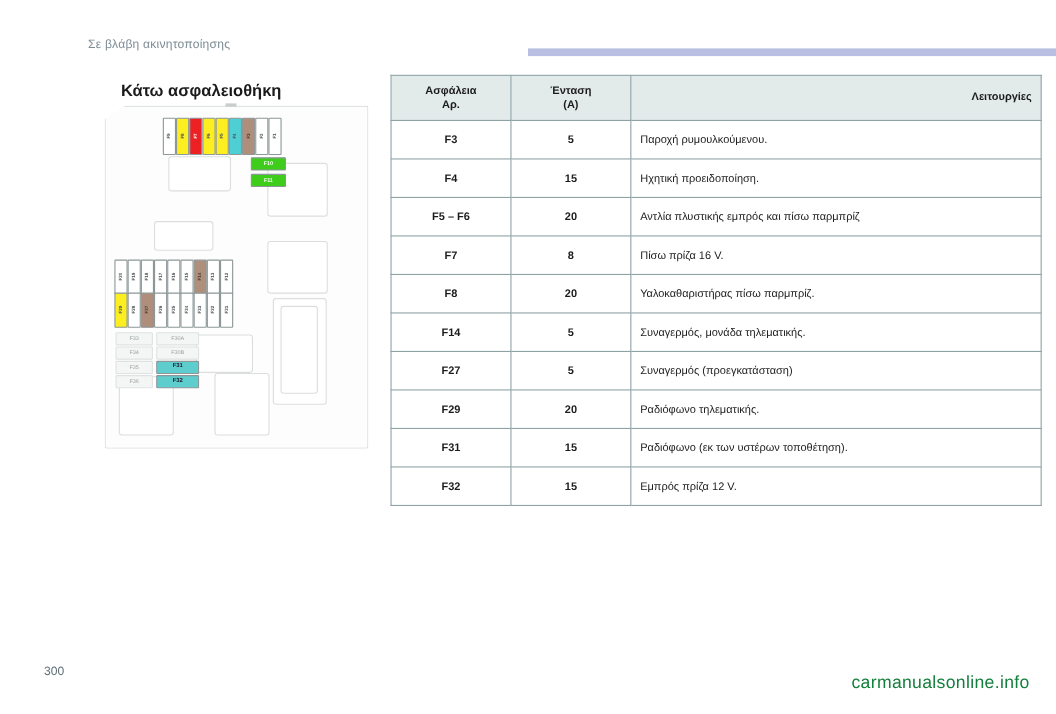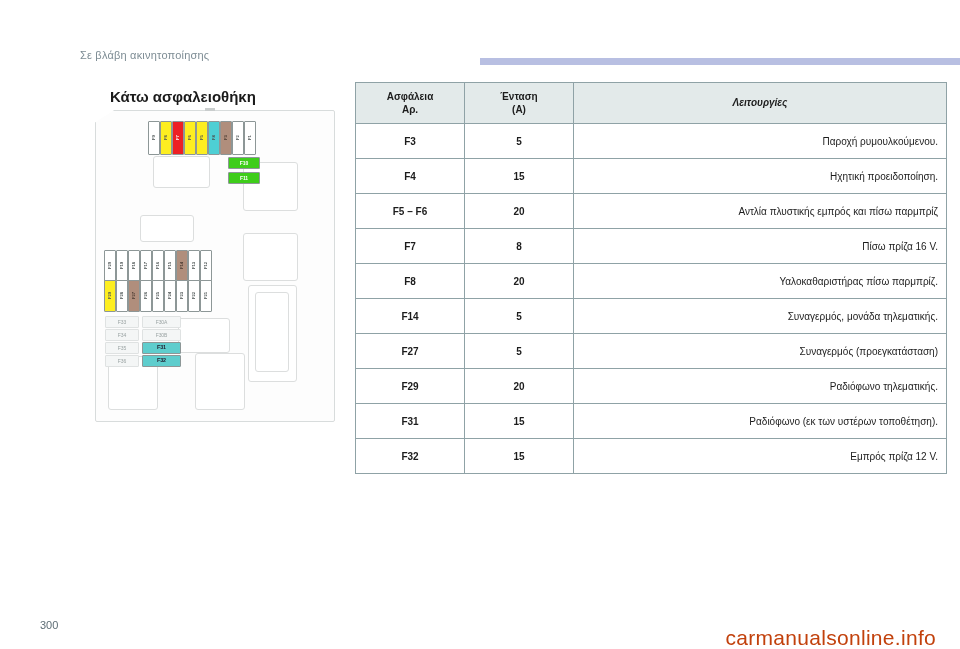--- a/index.html
+++ b/index.html
@@ -1,21 +1,21 @@
 <!DOCTYPE html>
 <html><head>
 <meta charset="utf-8">
 <style>
   html,body{margin:0;padding:0;}
   body{
     width:960px;height:649px;background:#ffffff;
     font-family:"Liberation Sans","DejaVu Sans",sans-serif;
     position:relative;overflow:hidden;
   }
-  .page{position:absolute;inset:0;margin-top:14px;}
+  .page{position:absolute;inset:0;}
 
   
   .breadcrumb{
     position:absolute;left:80px;top:35px;
     font-size:11px;color:#7d8c94;letter-spacing:.2px;white-space:nowrap;
   }
   .header-rule{
     position:absolute;left:480px;top:44px;width:480px;height:7px;
     background:#b8bfe2;
   }
@@ -70,36 +70,36 @@
     border:1px solid #8fa2a6;
     font-size:10px;color:#1c1c1c;
     padding:0 8px;
     height:34px;
     vertical-align:middle;
   }
   .fuse-table thead th{
     background:#e3eaea;font-weight:bold;text-align:center;
     height:40px;line-height:1.35;
   }
-  .fuse-table thead th.fn{text-align:center;font-style:italic;}
+  .fuse-table thead th.fn{text-align:right;}
   .col-a{width:92px;}
   .col-b{width:92px;}
   .col-c{width:356px;}
   .fuse-table td.c-id{text-align:center;font-weight:bold;}
   .fuse-table td.c-amp{text-align:center;font-weight:bold;}
-  .fuse-table td.c-fn{text-align:right;font-weight:normal;}
+  .fuse-table td.c-fn{text-align:left;font-weight:normal;}
 
   
   .page-number{
     position:absolute;left:40px;top:605px;
     font-size:11px;color:#5d6d75;font-weight:normal;
   }
   .watermark{
     position:absolute;right:24px;top:612px;
-    font-size:21px;color:#c2410c;letter-spacing:.3px;white-space:nowrap;
+    font-size:16px;color:#15803d;letter-spacing:.3px;white-space:nowrap;
   }
 </style>
 </head>
 <body>
 
 <div class="page">
 
   <div class="breadcrumb">Σε βλάβη ακινητοποίησης</div>
   <div class="header-rule"></div>
 

